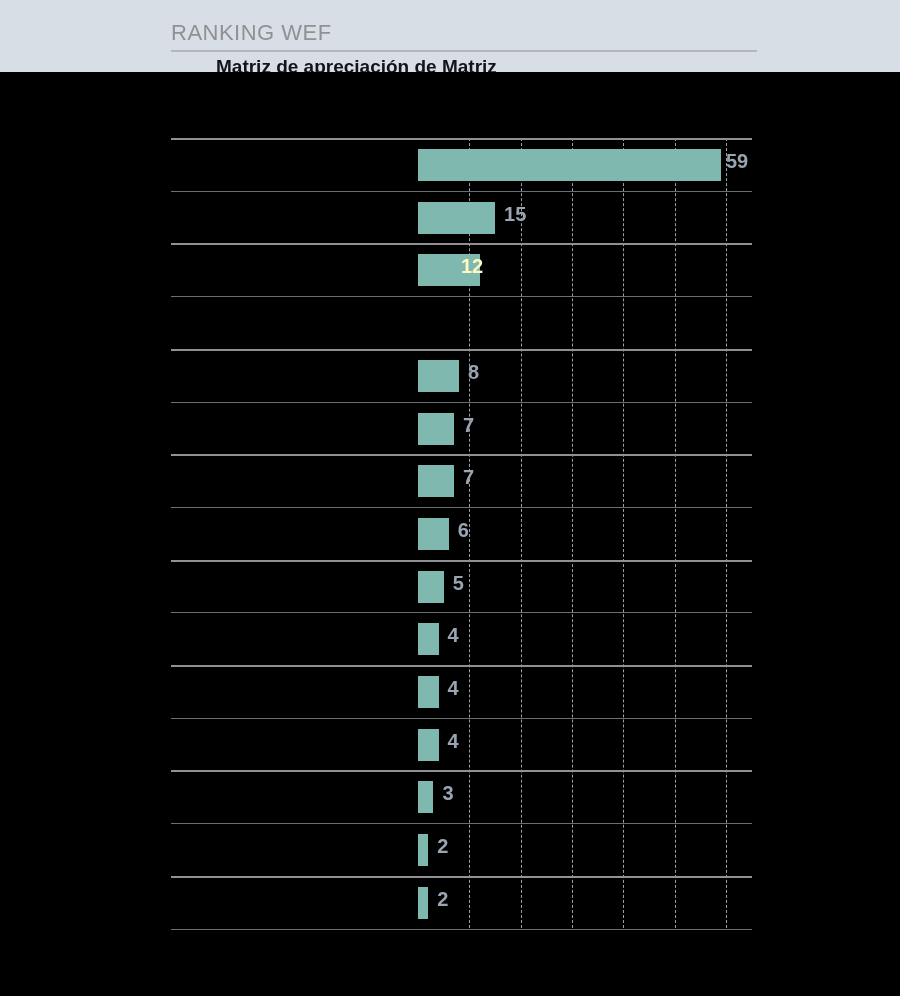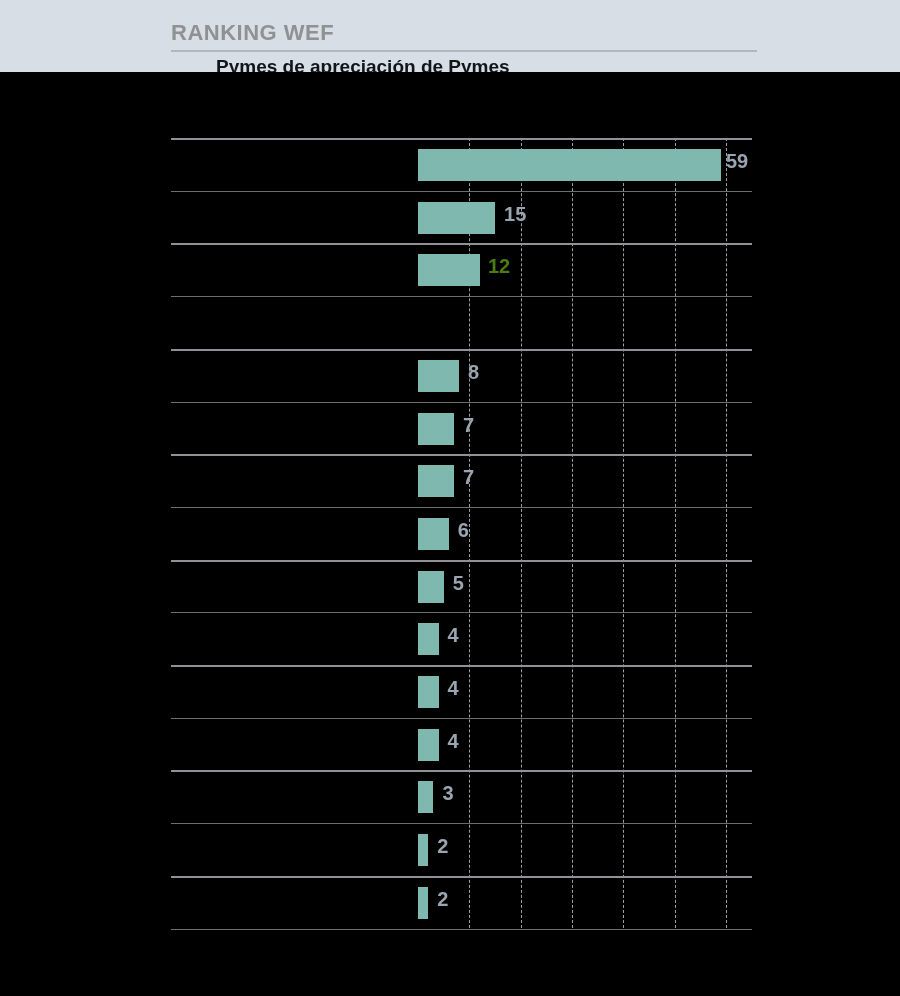--- a/index.html
+++ b/index.html
@@ -22,21 +22,21 @@
     top: 0;
     width: 900px;
     height: 72px;
     background: #d8dee6;
   }
   #page-title {
     position: absolute;
     left: 171px;
     top: 20px;
     font-size: 22px;
-    font-weight: bold;
+    font-weight: normal;
     letter-spacing: 0.5px;
     color: #8f9193;
     font-family: "Liberation Sans", sans-serif;
     white-space: nowrap;
   }
   #title-rule {
     position: absolute;
     left: 171px;
     top: 50px;
     width: 586px;
@@ -117,21 +117,21 @@
     white-space: nowrap;
   }
 </style>
 </head>
 <body>
 
 <div id="header-band">
   <div id="page-title">RANKING WEF</div>
   <div id="title-rule"></div>
 </div>
-<div id="subtitle">Pymes de apreciación de Pymes</div>
+<div id="subtitle">Matriz de apreciación de Matriz</div>
 <div id="black-overlay"></div>
 
 <div id="chart">
     <div class="gridline" style="left: 469.356px; border-left-color: rgb(154, 160, 166);"></div>
     <div class="gridline" style="left: 520.712px; border-left-color: rgb(154, 160, 166);"></div>
     <div class="gridline" style="left: 572.068px; border-left-color: rgb(154, 160, 166);"></div>
     <div class="gridline" style="left: 623.424px; border-left-color: rgb(154, 160, 166);"></div>
     <div class="gridline" style="left: 674.78px; border-left-color: rgb(154, 160, 166);"></div>
     <div class="gridline" style="left: 726.136px; border-left-color: rgb(154, 160, 166);"></div>
     <div class="row-sep" style="top: 138px; height: 2px; background: rgb(143, 145, 148); opacity: 1;"></div>
@@ -155,21 +155,21 @@
       <div class="bar-label" style="left: 726px; color: rgb(154, 165, 177);">59</div>
       <div class="cat-label"></div>
     </div>
     <div class="bar-row" style="top: 191px; border-radius: 14px;">
       <div class="bar" style="width: 77.0339px; background: rgb(127, 184, 174);"></div>
       <div class="bar-label" style="left: 504.034px; color: rgb(154, 165, 177);">15</div>
       <div class="cat-label"></div>
     </div>
     <div class="bar-row" style="top: 243px;">
       <div class="bar" style="width: 61.6271px; background: rgb(127, 184, 174);"></div>
-      <div class="bar-label" style="left: 488px; color: #4d7c0f;">12</div>
+      <div class="bar-label" style="left: 461px; color: #fef9c3;">12</div>
       <div class="cat-label"></div>
     </div>
     <div class="bar-row" style="top: 349px;">
       <div class="bar" style="width: 41.0847px; background: rgb(127, 184, 174);"></div>
       <div class="bar-label" style="left: 468.085px; color: rgb(154, 165, 177);">8</div>
       <div class="cat-label"></div>
     </div>
     <div class="bar-row" style="top: 402px;">
       <div class="bar" style="width: 35.9492px; background: rgb(127, 184, 174);"></div>
       <div class="bar-label" style="left: 462.949px; color: rgb(154, 165, 177);">7</div>

